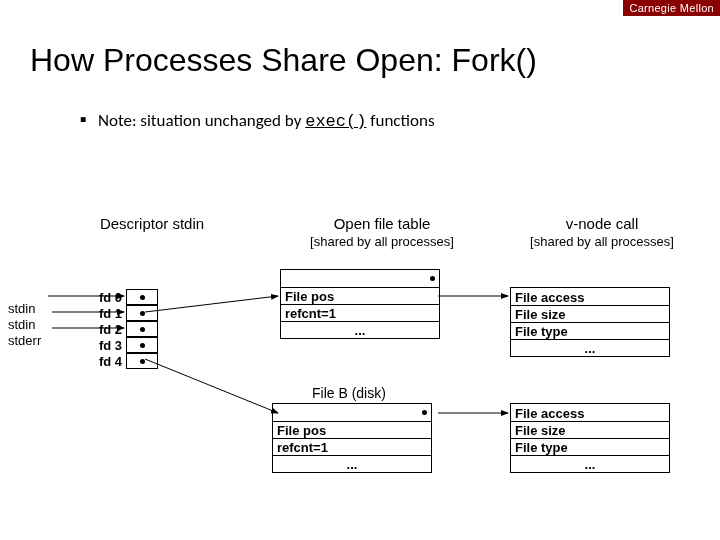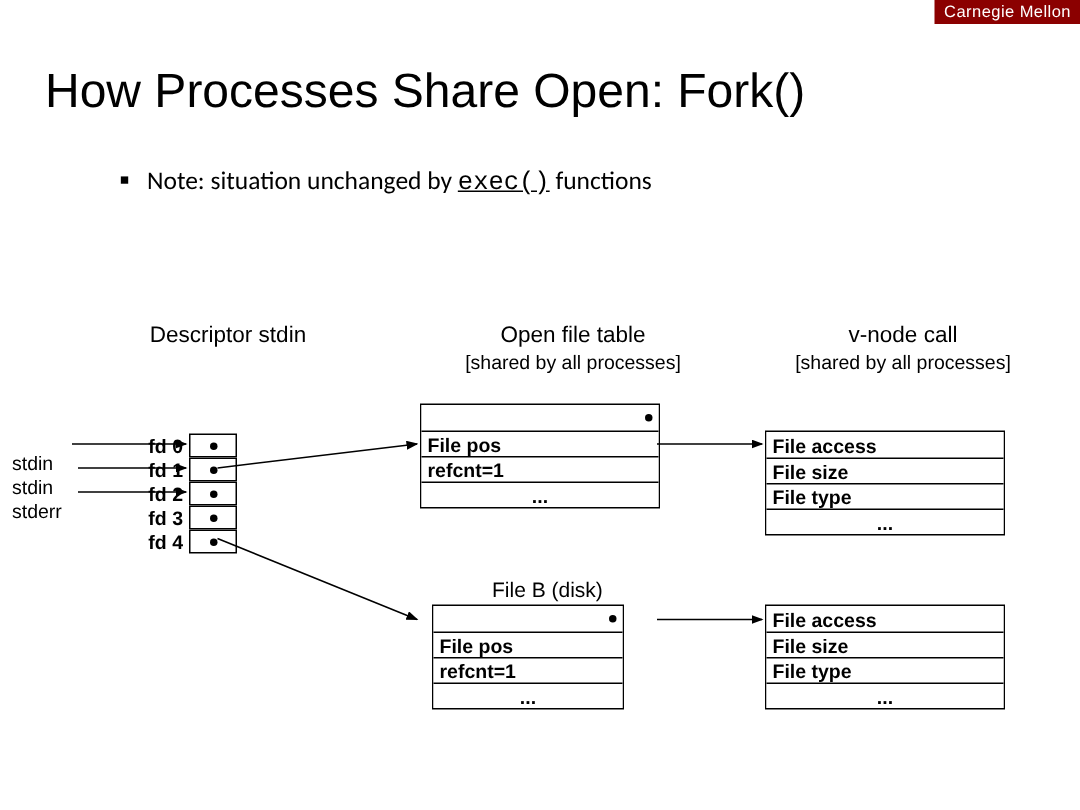--- a/index.html
+++ b/index.html
@@ -184,21 +184,21 @@
         </div>
       <div class="table-row">
           <span>File type</span>
         </div>
       <div class="table-row" style="justify-content:center;">
           <span>...</span>
         </div>
     </div>
   </div>
 
-  <div class="file-group" style="left:288px; top:120px; width:128px;">
+  <div class="file-group" style="left:272px; top:120px; width:160px;">
     <div class="file-label">File B (disk)</div>
     <div class="table-box">
       <div class="table-row blank">
           <span></span>
           <div class="out-dot"></div>
         </div>
       <div class="table-row">
           <span>File pos</span>
         </div>
       <div class="table-row refcnt">

